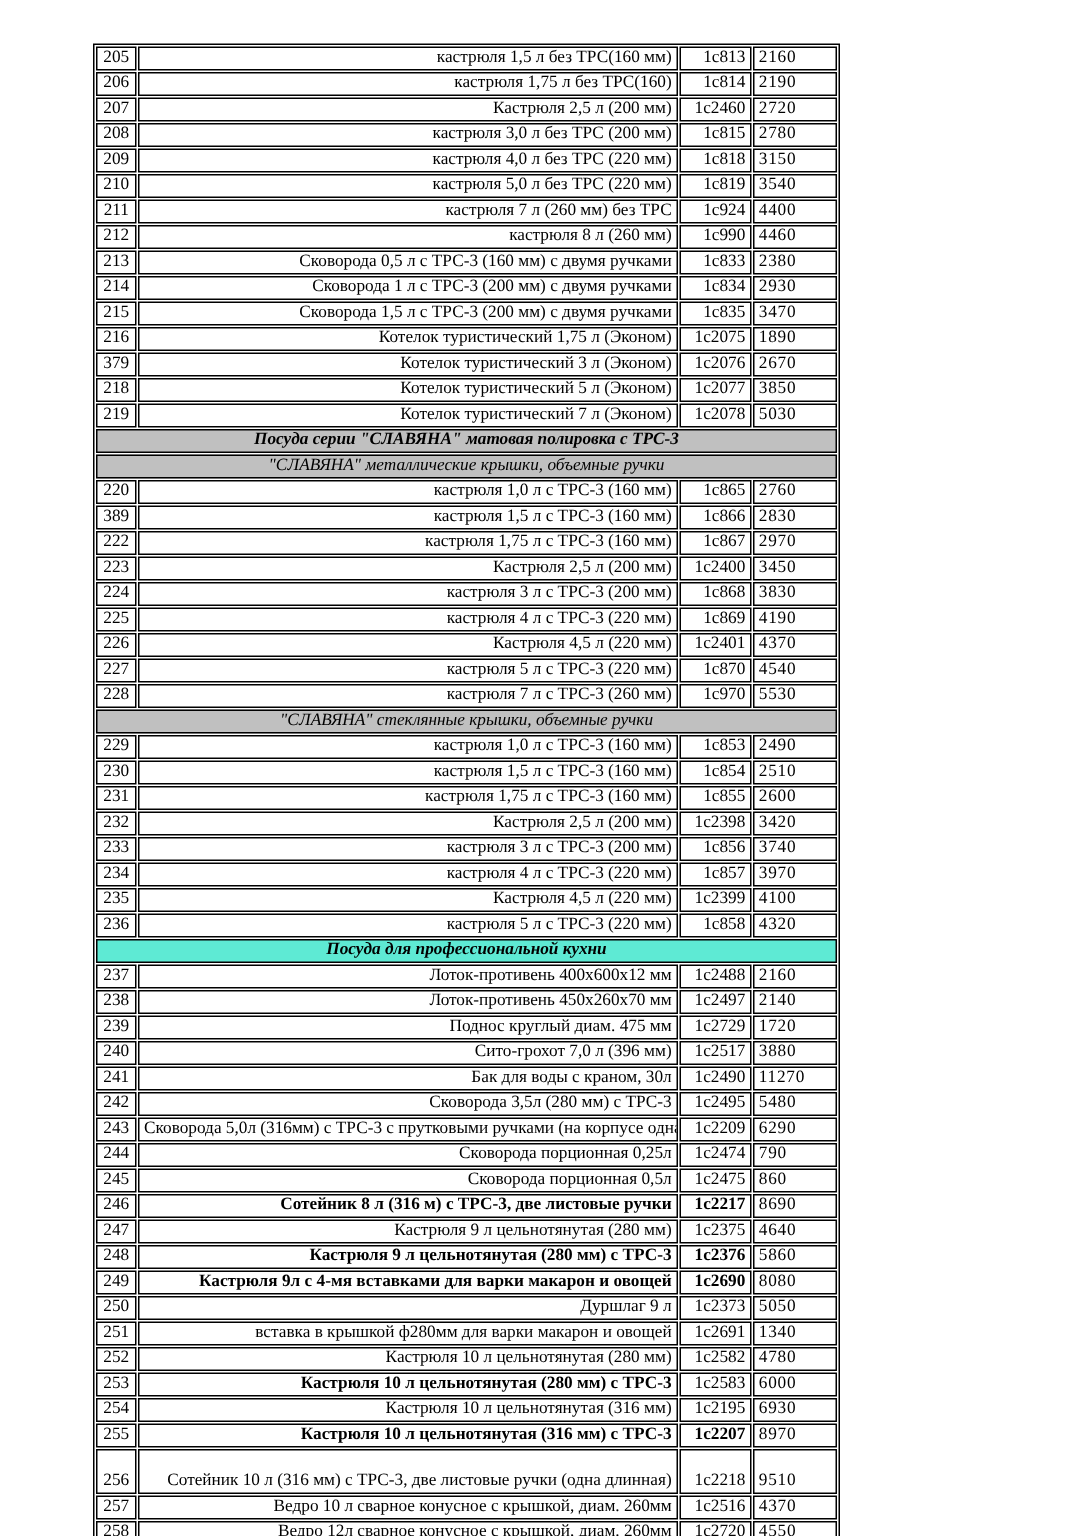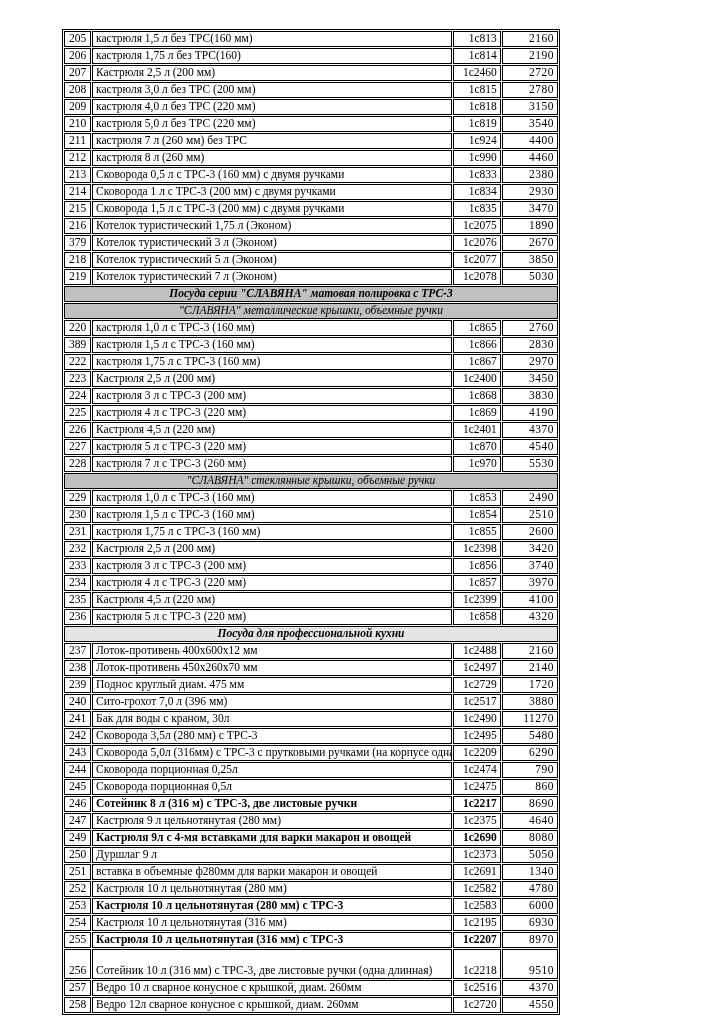--- a/index.html
+++ b/index.html
@@ -32,23 +32,23 @@
     padding: 0 3px 1px 3px;
     height: 12px;
     line-height: 13px;
     font-size: 11.5px;
     color: #000;
     vertical-align: bottom;
     overflow: hidden;
     white-space: nowrap;
   }
   td.num   { text-align: center; padding: 0 1px 1px 1px; }
-  td.desc  { text-align: left; }
+  td.desc  { text-align: right; }
   td.code  { text-align: right; }
-  td.price { text-align: right; font-size: 10px; letter-spacing: 0.5px; }
+  td.price { text-align: left; font-size: 10px; letter-spacing: 0.5px; }
   td.b     { font-weight: bold; }
   td.small { font-size: 9px; }
   td.wrap  { white-space: normal; line-height: 13.5px; }
   tr.tall td { height: 27px; }
   td.section {
     background: #c0c0c0;
     text-align: center;
     font-style: italic;
     font-size: 15px;
     height: 17px;
@@ -265,21 +265,21 @@
           <td class="code">1c2399</td>
           <td class="price">4100</td>
         </tr>
         <tr>
           <td class="num">236</td>
           <td class="desc">кастрюля 5 л с ТРС-3 (220 мм)</td>
           <td class="code">1c858</td>
           <td class="price">4320</td>
         </tr>
         <tr>
-          <td colspan="4" class="section b" style="background: #e5e5e5;">Посуда для профессиональной кухни</td>
+          <td colspan="4" class="section b" style="background: #5eead4;">Посуда для профессиональной кухни</td>
         </tr>
         <tr>
           <td class="num">237</td>
           <td class="desc">Лоток-противень 400х600х12 мм</td>
           <td class="code">1c2488</td>
           <td class="price">2160</td>
         </tr>
         <tr>
           <td class="num">238</td>
           <td class="desc">Лоток-противень 450х260х70 мм</td>
@@ -334,34 +334,40 @@
           <td class="code b">1c2217</td>
           <td class="price">8690</td>
         </tr>
         <tr>
           <td class="num">247</td>
           <td class="desc">Кастрюля 9 л цельнотянутая (280 мм)</td>
           <td class="code">1c2375</td>
           <td class="price">4640</td>
         </tr>
         <tr>
+          <td class="num">248</td>
+          <td class="desc b">Кастрюля 9 л  цельнотянутая (280 мм) с ТРС-3</td>
+          <td class="code b">1c2376</td>
+          <td class="price">5860</td>
+        </tr>
+        <tr>
           <td class="num">249</td>
           <td class="desc b">Кастрюля 9л с 4-мя вставками для варки макарон и овощей</td>
           <td class="code b">1c2690</td>
           <td class="price">8080</td>
         </tr>
         <tr>
           <td class="num">250</td>
           <td class="desc">Дуршлаг 9 л</td>
           <td class="code">1c2373</td>
           <td class="price">5050</td>
         </tr>
         <tr>
           <td class="num">251</td>
-          <td class="desc">вставка в объемные ф280мм для варки макарон и овощей</td>
+          <td class="desc">вставка в крышкой ф280мм для варки макарон и овощей</td>
           <td class="code">1c2691</td>
           <td class="price">1340</td>
         </tr>
         <tr>
           <td class="num">252</td>
           <td class="desc">Кастрюля 10 л цельнотянутая (280 мм)</td>
           <td class="code">1c2582</td>
           <td class="price">4780</td>
         </tr>
         <tr>

